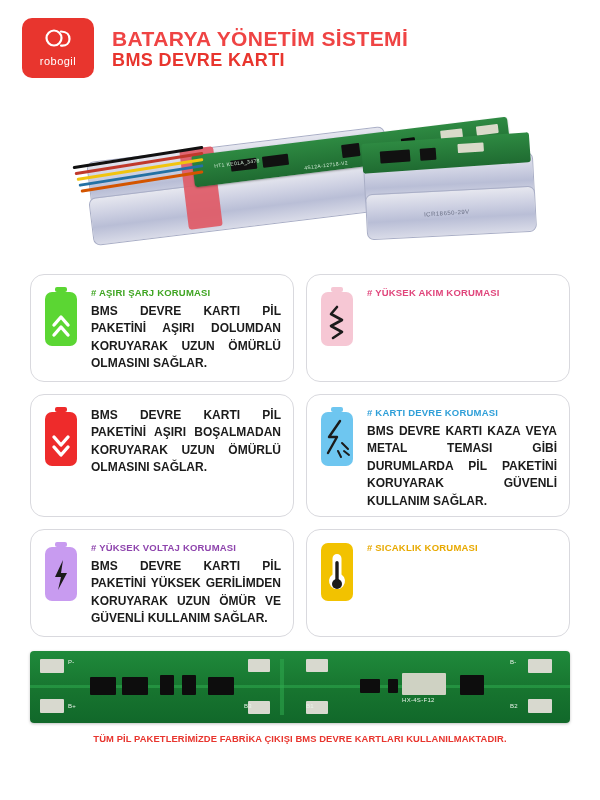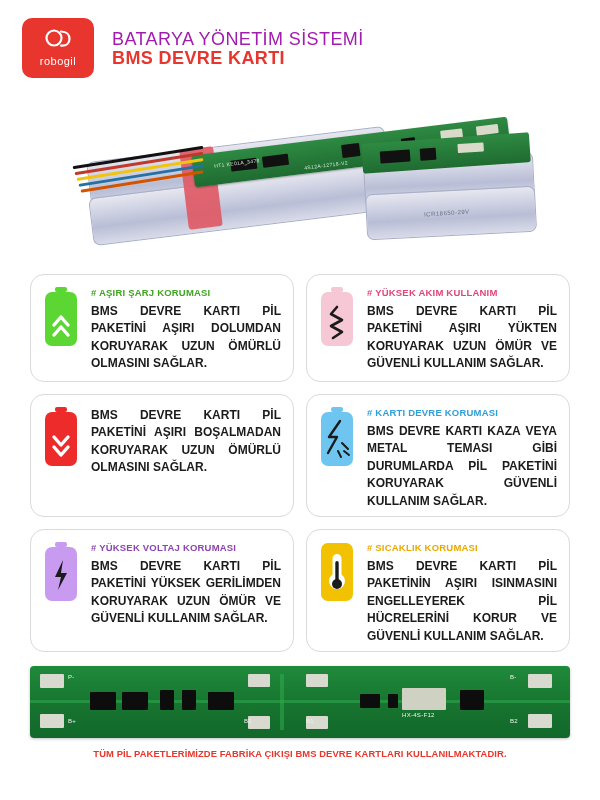--- a/index.html
+++ b/index.html
@@ -29,23 +29,23 @@
     flex: none;
   }
   .logo-mark { margin-bottom: 2px; }
   .logo-text {
     color: #ffffff;
     font-size: 11px;
     letter-spacing: .5px;
   }
   .titles { padding-top: 2px; }
   .title-main {
-    color: #a21caf;
-    font-size: 18px;
-    font-weight: normal;
+    color: #ef4444;
+    font-size: 21px;
+    font-weight: bold;
     letter-spacing: .4px;
     line-height: 1.08;
   }
   .title-sub {
     color: #e8352e;
     font-size: 18px;
     font-weight: bold;
     letter-spacing: .4px;
     line-height: 1.08;
   }
@@ -286,22 +286,21 @@
 
   <div class="card">
     <div class="batt">
       <svg width="34" height="60" viewBox="0 0 34 60">
         <rect x="11" y="0" width="12" height="5" rx="2" fill="#f6c7d4"></rect>
         <rect x="1" y="5" width="32" height="54" rx="7" fill="#f6c7d4"></rect>
         <path d="M17 20 L11 27 L22 33 L11 39 L22 45 L13 51" fill="none" stroke="#1b1b1b" stroke-width="2.6" stroke-linecap="round" stroke-linejoin="round"></path>
       </svg>
     </div>
     <div class="card-body">
-      <div class="card-title" style="color:#e0457b">#  YÜKSEK AKIM KULLANIM</div>
-      <div class="card-text">BMS DEVRE KARTI PİL PAKETİNİ AŞIRI YÜKTEN KORUYARAK UZUN ÖMÜR VE GÜVENLİ KULLANIM SAĞLAR.</div>
+      <div class="card-title" style="color:#e0457b">#  YÜKSEK AKIM KORUMASI</div>
     </div>
   </div>
 
   <div class="card">
     <div class="batt">
       <svg width="34" height="60" viewBox="0 0 34 60">
         <rect x="11" y="0" width="12" height="5" rx="2" fill="#ee2b2b"></rect>
         <rect x="1" y="5" width="32" height="54" rx="7" fill="#ee2b2b"></rect>
         <path d="M10 30 L17 38 L24 30" fill="none" stroke="#ffffff" stroke-width="3.4" stroke-linecap="round" stroke-linejoin="round"></path>
         <path d="M10 40 L17 48 L24 40" fill="none" stroke="#ffffff" stroke-width="3.4" stroke-linecap="round" stroke-linejoin="round"></path>
@@ -345,21 +344,20 @@
     <div class="batt">
       <svg width="34" height="60" viewBox="0 0 34 60">
         <rect x="1" y="1" width="32" height="58" rx="7" fill="#f2c200"></rect>
         <path d="M17 12 a4.5 4.5 0 0 1 4.5 4.5 v16 a8 8 0 1 1 -9 0 v-16 A4.5 4.5 0 0 1 17 12 Z" fill="#ffffff"></path>
         <circle cx="17" cy="42" r="5" fill="#1b1b1b"></circle>
         <rect x="15.3" y="19" width="3.4" height="22" rx="1.7" fill="#1b1b1b"></rect>
       </svg>
     </div>
     <div class="card-body">
       <div class="card-title" style="color:#e8a900">#  SICAKLIK KORUMASI</div>
-      <div class="card-text">BMS DEVRE KARTI PİL PAKETİNİN AŞIRI ISINMASINI ENGELLEYEREK PİL HÜCRELERİNİ KORUR VE GÜVENLİ KULLANIM SAĞLAR.</div>
     </div>
   </div>
 </div>
 
 <div class="pcb-banner">
   <div class="trace" style="left:0; top:34px; width:540px; height:3px;"></div>
   <div class="trace" style="left:250px; top:8px; width:4px; height:56px;"></div>
 
   <div class="pad" style="left:10px;  top:8px;  width:24px; height:14px;"></div>
   <div class="pad" style="left:10px;  top:48px; width:24px; height:14px;"></div>

